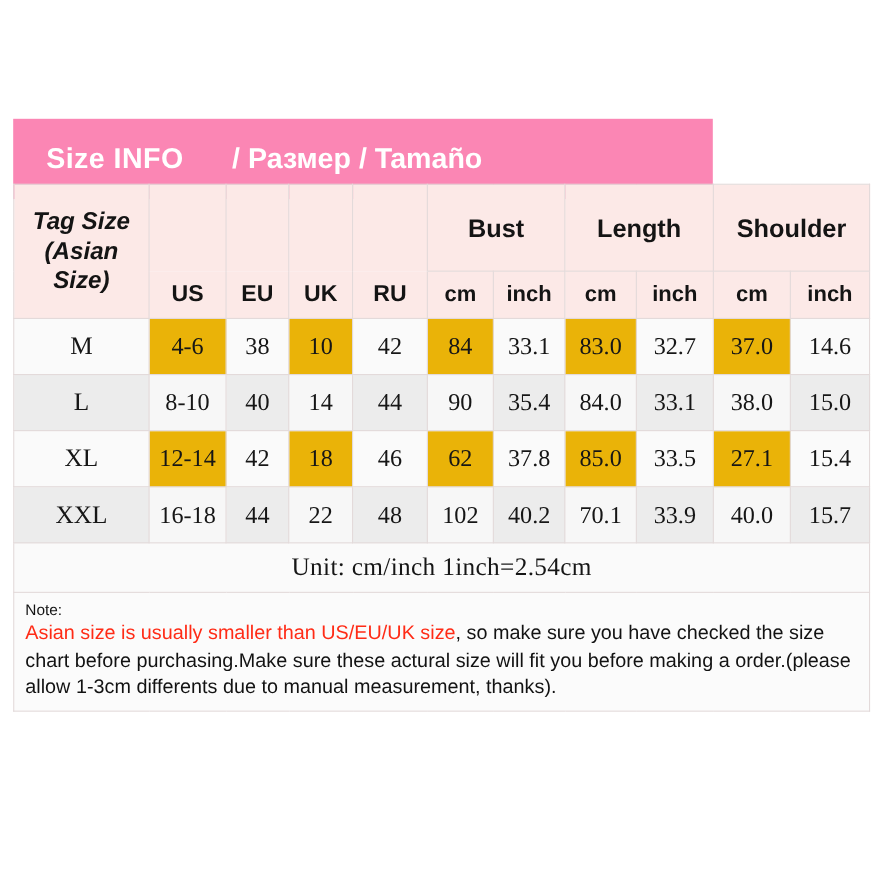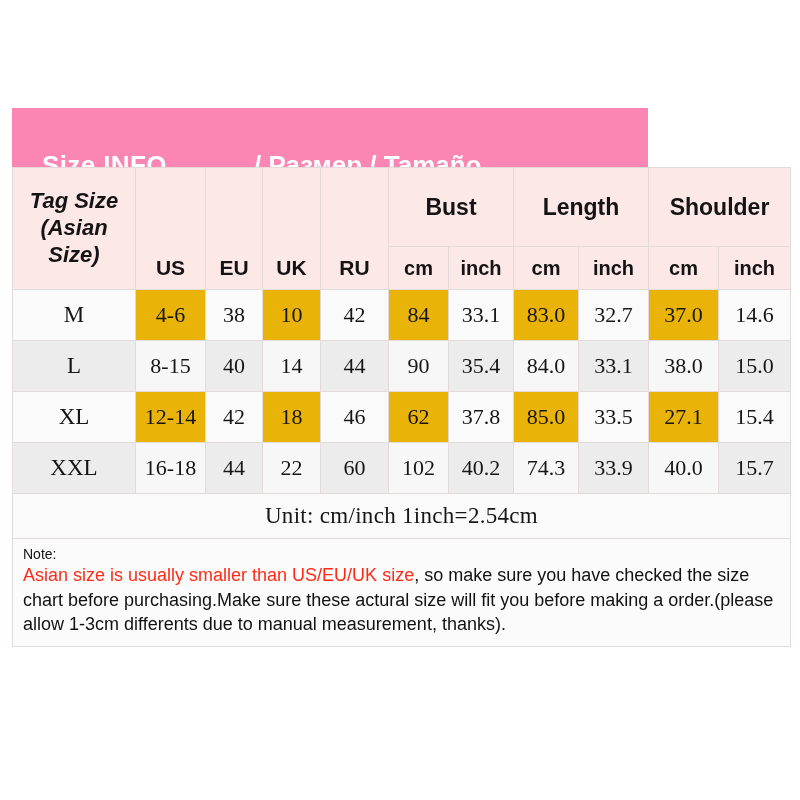--- a/index.html
+++ b/index.html
@@ -21,38 +21,38 @@
 
   
   .title-bar {
     position: absolute;
     left: 12px;
     top: 108px;
     width: 636px;
     height: 73px;
     background: #fb86b4;
     display: flex;
-    align-items: flex-end;
+    align-items: center;
     box-sizing: border-box;
     padding-left: 30px;
   }
   .title-bar .title-text {
     color: #ffffff;
     font-size: 26px;
     font-weight: bold;
     letter-spacing: 0.4px;
     white-space: pre;
     font-family: "Liberation Sans", sans-serif;
   }
   .title-bar .title-sub {
     color: #ffffff;
     font-size: 26px;
     font-weight: bold;
     white-space: pre;
-    margin-left: 87px;
+    margin-left: 44px;
     font-family: "Liberation Sans", sans-serif;
   }
 
   
   .size-table {
     position: absolute;
     left: 12px;
     top: 167px;
     width: 778px;
     border-collapse: collapse;
@@ -206,21 +206,21 @@
       <td class="shade-d">84</td>
       <td class="shade-c">33.1</td>
       <td class="shade-d">83.0</td>
       <td class="shade-c">32.7</td>
       <td class="shade-d">37.0</td>
       <td class="shade-c">14.6</td>
     </tr>
 
     <tr class="drow">
       <td class="sizecell shade-b">L</td>
-      <td class="shade-a">8-15</td>
+      <td class="shade-a">8-10</td>
       <td class="shade-b">40</td>
       <td class="shade-a">14</td>
       <td class="shade-b">44</td>
       <td class="shade-a">90</td>
       <td class="shade-b">35.4</td>
       <td class="shade-a">84.0</td>
       <td class="shade-b">33.1</td>
       <td class="shade-a">38.0</td>
       <td class="shade-b">15.0</td>
     </tr>
@@ -237,24 +237,24 @@
       <td class="shade-c">33.5</td>
       <td class="shade-d">27.1</td>
       <td class="shade-c">15.4</td>
     </tr>
 
     <tr class="drow">
       <td class="sizecell shade-b">XXL</td>
       <td class="shade-a">16-18</td>
       <td class="shade-b">44</td>
       <td class="shade-a">22</td>
-      <td class="shade-b">60</td>
+      <td class="shade-b">48</td>
       <td class="shade-a">102</td>
       <td class="shade-b">40.2</td>
-      <td class="shade-a">74.3</td>
+      <td class="shade-a">70.1</td>
       <td class="shade-b">33.9</td>
       <td class="shade-a">40.0</td>
       <td class="shade-b">15.7</td>
     </tr>
 
     <tr class="unit-row">
       <td colspan="11">Unit: cm/inch   1inch=2.54cm</td>
     </tr>
 
     <tr class="note-row">

